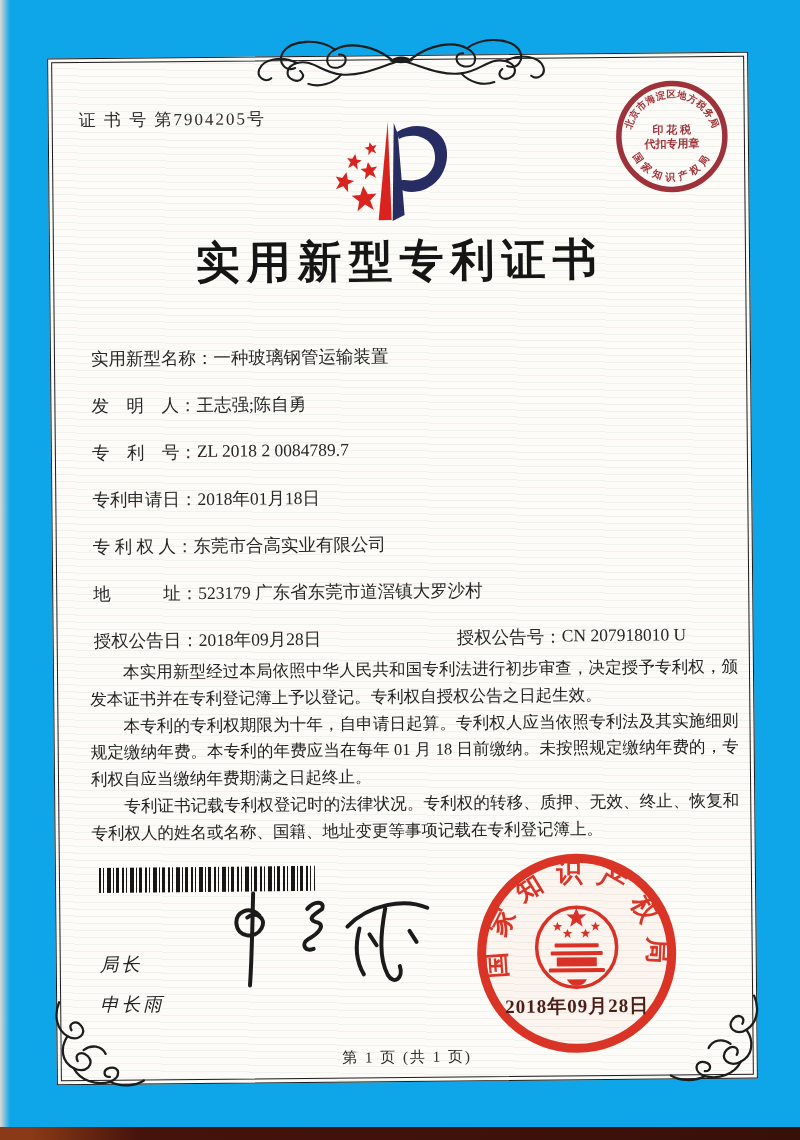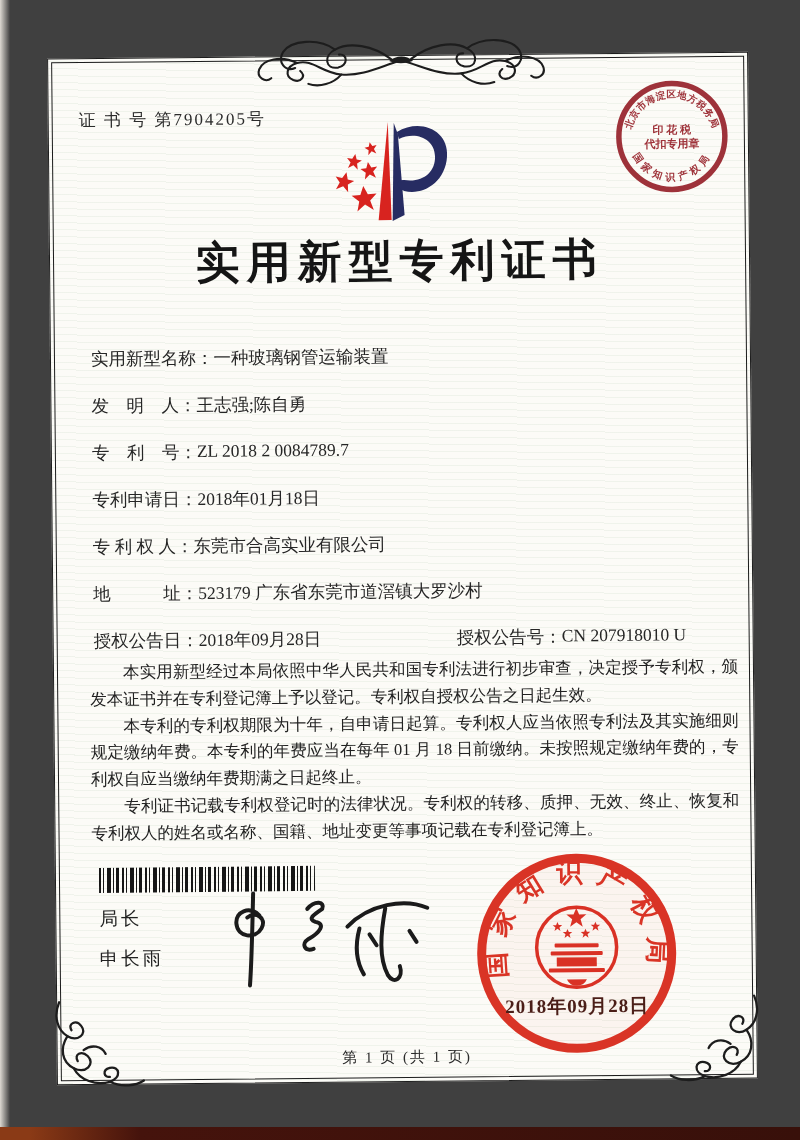--- a/index.html
+++ b/index.html
@@ -1,19 +1,19 @@
 <!DOCTYPE html>
 <html><head>
 <meta charset="utf-8">
 <style>
   * { margin:0; padding:0; box-sizing:border-box; }
   html,body { width:800px; height:1140px; overflow:hidden; }
   body { background:#efece6; font-family:"Liberation Serif","DejaVu Serif",serif; }
 
-  .sheet { position:absolute; inset:0; background:#404040; }
+  .sheet { position:absolute; inset:0; background:#0ea5e9; }
   .left-shadow { position:absolute; left:0; top:0; width:10px; height:100%;
     background:linear-gradient(90deg,#ddd9d2,rgba(251,250,247,0)); }
   .bottom-edge { position:absolute; left:0; bottom:0; width:100%; height:13px;
     background:linear-gradient(90deg,#8a3a16 0 30px,#45130c 140px,#38100a 100%); }
 
   .cert { position:absolute; left:52px; top:55px; width:701px; height:1027px;
     border:1.6px solid #1c1c1c; transform:rotate(-0.55deg); transform-origin:50% 50%;
     background:
       repeating-linear-gradient(1.2deg, rgba(130,170,130,0.10) 0 1px, rgba(255,255,255,0) 1px 7px),
       #fcfbf7; }
@@ -45,22 +45,22 @@
   .paragraphs p { text-indent:2em; }
 
   .barcode { position:absolute; left:43px; top:809px; width:216px; height:25px;
     background:repeating-linear-gradient(90deg,
       #161616 0 2px, transparent 2px 4px,
       #161616 4px 5px, transparent 5px 8px,
       #161616 8px 12px, transparent 12px 14px,
       #161616 14px 15px, transparent 15px 17px,
       #161616 17px 20px, transparent 20px 23px); }
 
-  .signer { position:absolute; left:43px; top:840px; font-size:18.5px; color:#222;
-    line-height:40px; letter-spacing:3px; }
+  .signer { position:absolute; left:43px; top:886px; font-size:18.5px; color:#222;
+    line-height:40px; letter-spacing:3px;font-style:italic; }
 
   .signature { position:absolute; left:163px; top:828px; }
 
   .official-seal { position:absolute; left:414px; top:793px; opacity:0.95; }
 
   .page-footer { position:absolute; left:0; bottom:14px; width:100%; text-align:center;
     font-size:15px; letter-spacing:2px; color:#2b2b2b; }
 </style>
 </head>
 <body>

